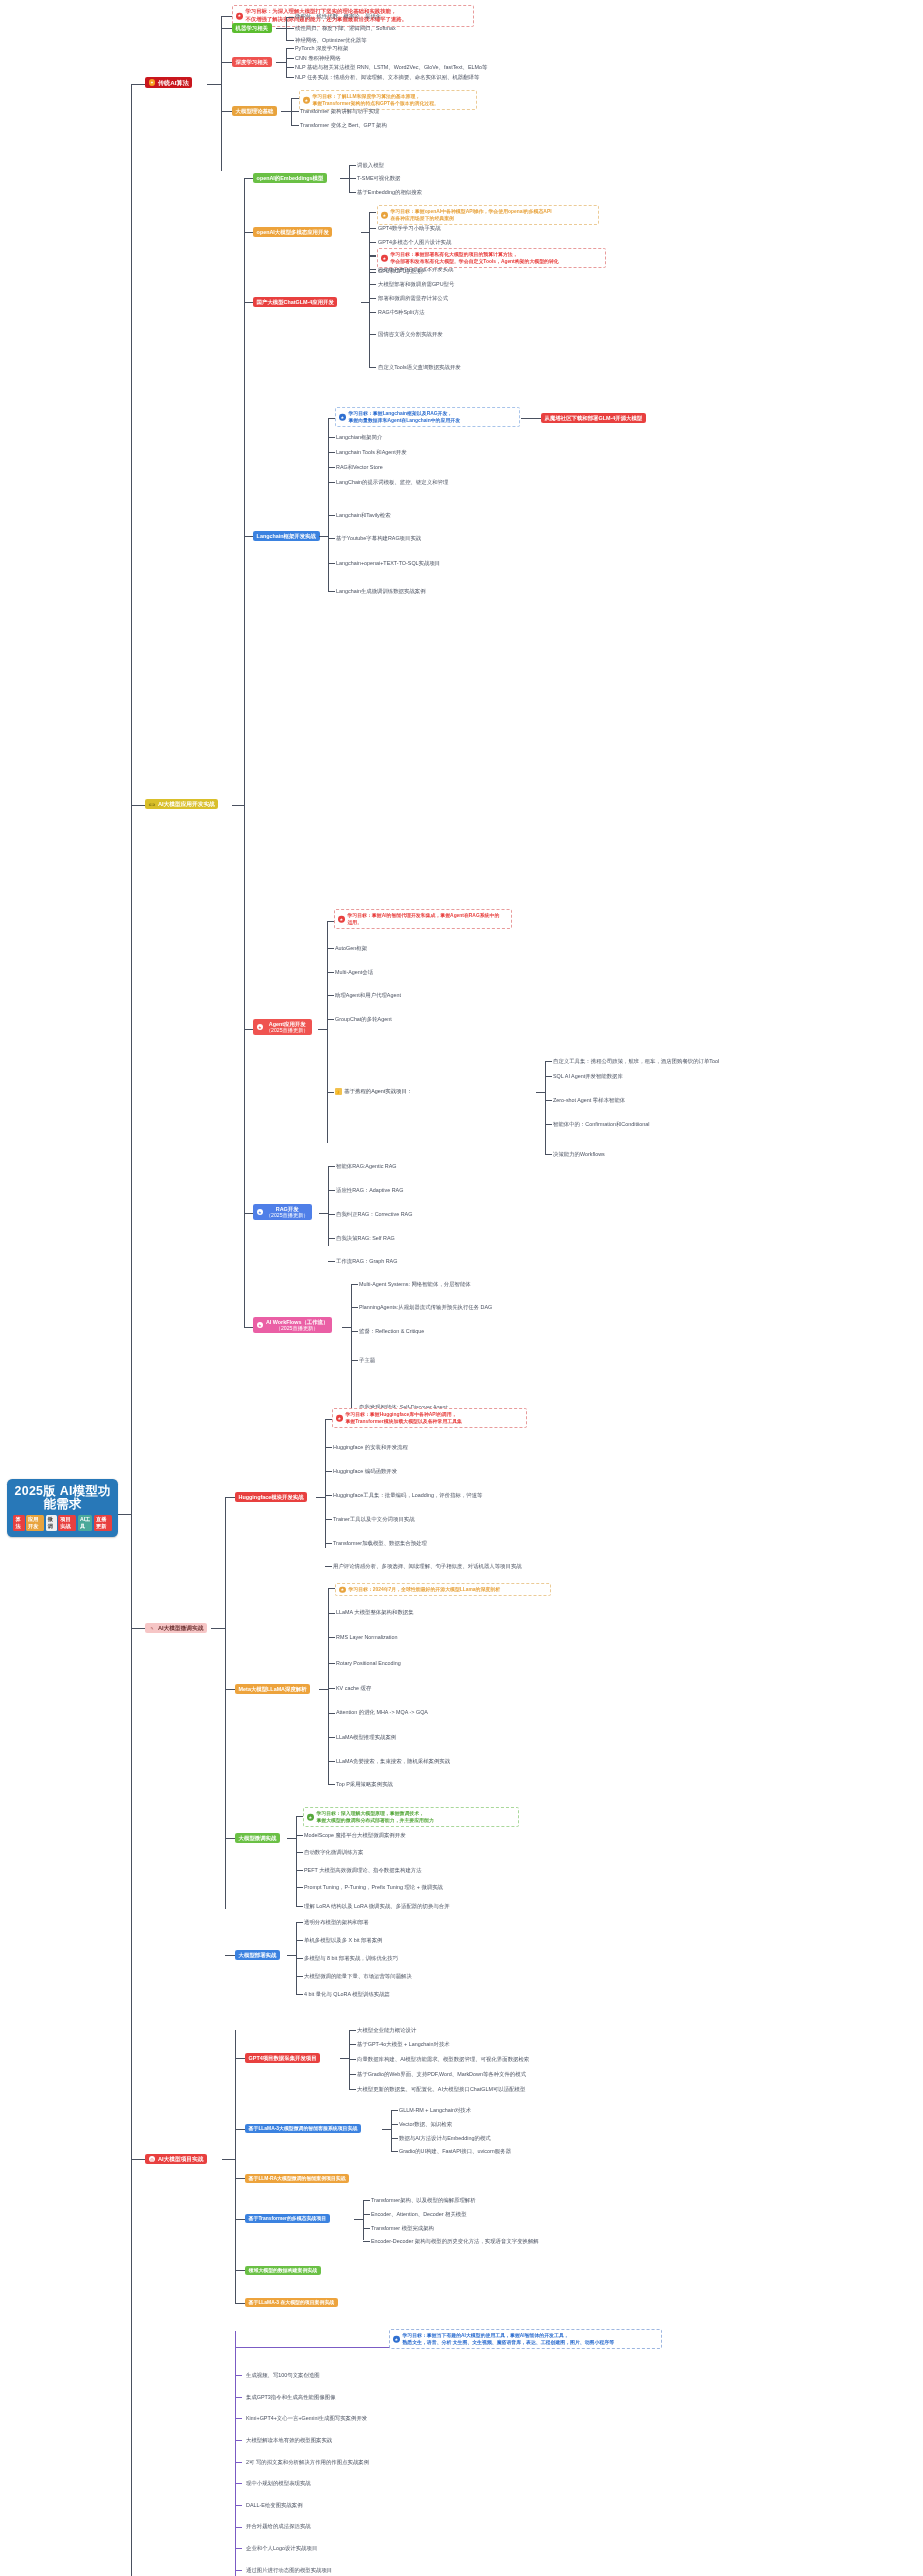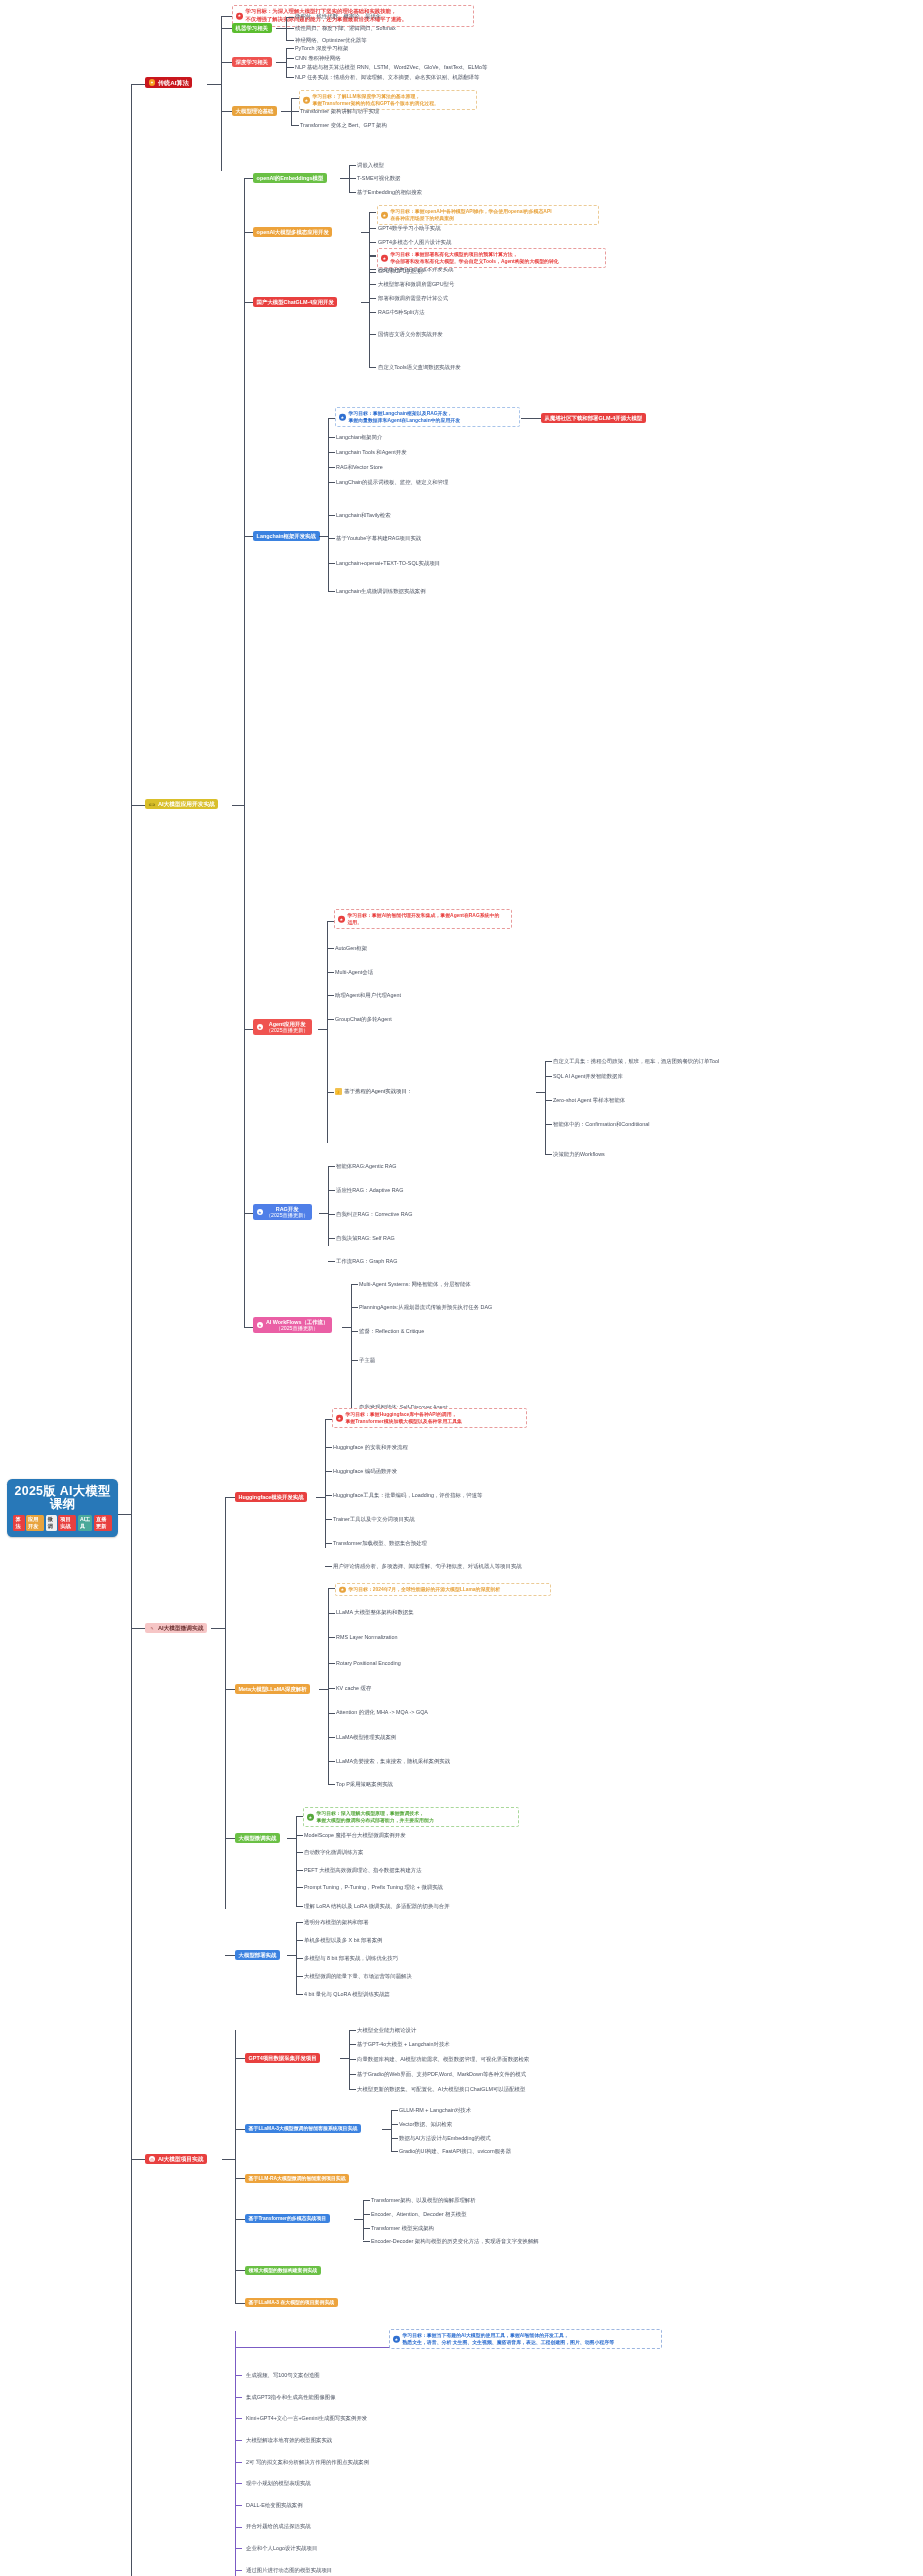--- a/index.html
+++ b/index.html
@@ -77,21 +77,21 @@
   .sub { font-size:5.2px; font-weight:normal; }
   .ico { display:inline-flex; width:6.7px;height:6.7px;border-radius:50%;
          background:#fff; align-items:center;justify-content:center; font-size:4.1px; }
 </style>
 </head>
 <body>
 
 <div id="canvas">
 
   <div id="center-node">
-    <div id="center-title">2025版 AI大模型课纲</div>
+    <div id="center-title">2025版 AI模型功能需求</div>
     <div id="center-tags">
       <span class="tag" style="background:#e8403f">算法</span>
       <span class="tag" style="background:#e8a33d">应用开发</span>
       <span class="tag" style="background:#f0f0f0;color:#444">微调</span>
       <span class="tag" style="background:#e8403f">项目实战</span>
       <span class="tag" style="background:#4aa99a">AI工具</span>
       <span class="tag" style="background:#e8403f">直播更新</span>
     </div>
   </div>
 

